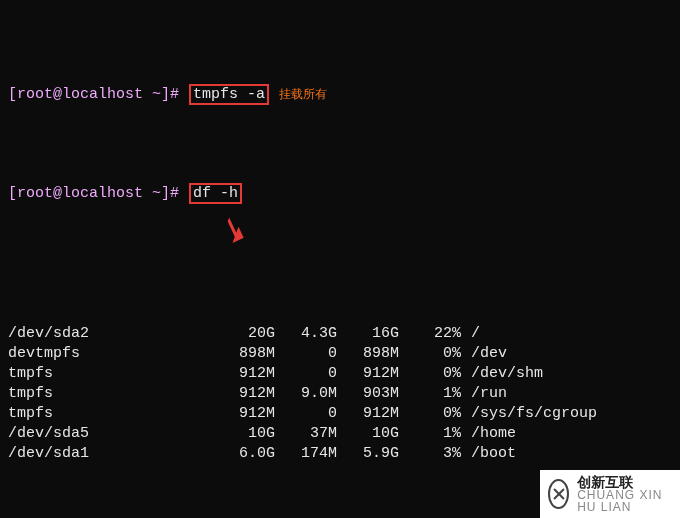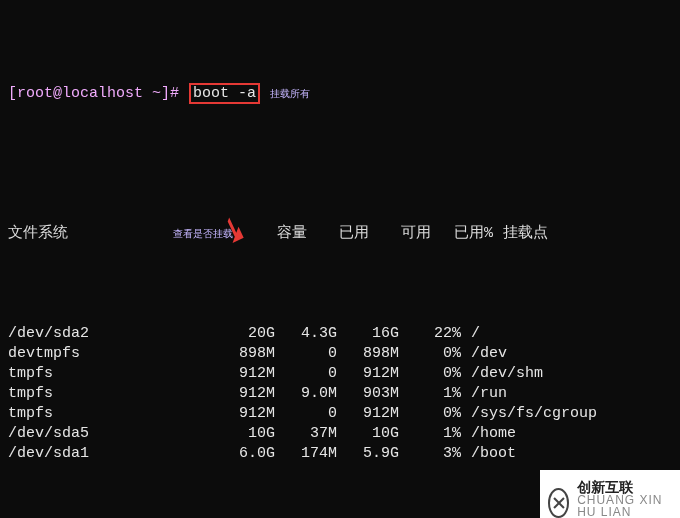--- a/index.html
+++ b/index.html
@@ -20,23 +20,23 @@
     line-height: 20px;
   }
   .line { display: block; height: 20px; }
   .prompt-root { color: #f0abfc; }
   .redbox {
     border: 2px solid #e53935;
     padding: 0 2px;
     margin: 0 1px;
   }
   .red-text {
-    color: #c4b5fd;
+    color: #f97316;
     font-family: "Microsoft YaHei", "SimHei", sans-serif;
-    font-size: 10px;
+    font-size: 12px;
   }
   .hdr { color: #dcdcdc; }
   .col { display: inline-block; }
   .c-fs   { width: 205px; }
   .c-size { width: 62px; text-align: right; }
   .c-used { width: 62px; text-align: right; }
   .c-avail{ width: 62px; text-align: right; }
   .c-pct  { width: 62px; text-align: right; }
   .c-mnt  { padding-left: 10px; }
 
@@ -51,21 +51,21 @@
   .arrow svg path { fill: #e53935; }
 
   .logo {
     position: absolute;
     right: 0;
     bottom: 0;
     width: 140px;
     height: 48px;
     background: #ffffff;
     display: flex;
-    align-items: flex-end;
+    align-items: center;
     padding: 0 8px;
     box-sizing: border-box;
     gap: 8px;
   }
   .logo .mark {
     width: 30px; height: 30px;
     border: 2px solid #444; border-radius: 50%;
     position: relative;
     box-sizing: border-box;
   }
@@ -82,26 +82,26 @@
   .logo .txt { display:flex; flex-direction:column; line-height:1; }
   .logo .cn { font-family:"Microsoft YaHei","SimHei",sans-serif; font-size:14px; color:#222; font-weight:600; }
   .logo .en { font-family: Arial, sans-serif; font-size:12px; letter-spacing:1px; color:#888; }
 </style>
 </head>
 <body>
 
 <div class="terminal">
 
   
-  <span class="line"><span class="prompt-root">[root@localhost ~]# </span><span class="redbox">boot -a</span> <span class="red-text">挂载所有</span></span>
+  <span class="line"><span class="prompt-root">[root@localhost ~]# </span><span class="redbox">tmpfs -a</span> <span class="red-text">挂载所有</span></span>
 
   
+  <span class="line"><span class="prompt-root">[root@localhost ~]# </span><span class="redbox">df -h</span></span>
 
   
-  <span class="line hdr"><span class="col c-fs">文件系统</span><span class="red-text" style="margin-left:-40px;">查看是否挂载</span><span class="col" style="width:12px"></span><span class="col c-size">容量</span><span class="col c-used">已用</span><span class="col c-avail">可用</span><span class="col c-pct">已用%</span><span class="col c-mnt">挂载点</span></span>
 
   
   <span id="df-rows"><span class="line"><span class="col c-fs">/dev/sda2</span><span class="col c-size">20G</span><span class="col c-used">4.3G</span><span class="col c-avail">16G</span><span class="col c-pct">22%</span><span class="col c-mnt">/</span></span><span class="line"><span class="col c-fs">devtmpfs</span><span class="col c-size">898M</span><span class="col c-used">0</span><span class="col c-avail">898M</span><span class="col c-pct">0%</span><span class="col c-mnt">/dev</span></span><span class="line"><span class="col c-fs">tmpfs</span><span class="col c-size">912M</span><span class="col c-used">0</span><span class="col c-avail">912M</span><span class="col c-pct">0%</span><span class="col c-mnt">/dev/shm</span></span><span class="line"><span class="col c-fs">tmpfs</span><span class="col c-size">912M</span><span class="col c-used">9.0M</span><span class="col c-avail">903M</span><span class="col c-pct">1%</span><span class="col c-mnt">/run</span></span><span class="line"><span class="col c-fs">tmpfs</span><span class="col c-size">912M</span><span class="col c-used">0</span><span class="col c-avail">912M</span><span class="col c-pct">0%</span><span class="col c-mnt">/sys/fs/cgroup</span></span><span class="line"><span class="col c-fs">/dev/sda5</span><span class="col c-size">10G</span><span class="col c-used">37M</span><span class="col c-avail">10G</span><span class="col c-pct">1%</span><span class="col c-mnt">/home</span></span><span class="line"><span class="col c-fs">/dev/sda1</span><span class="col c-size">6.0G</span><span class="col c-used">174M</span><span class="col c-avail">5.9G</span><span class="col c-pct">3%</span><span class="col c-mnt">/boot</span></span></span>
 
   
   
 
   
   
   

